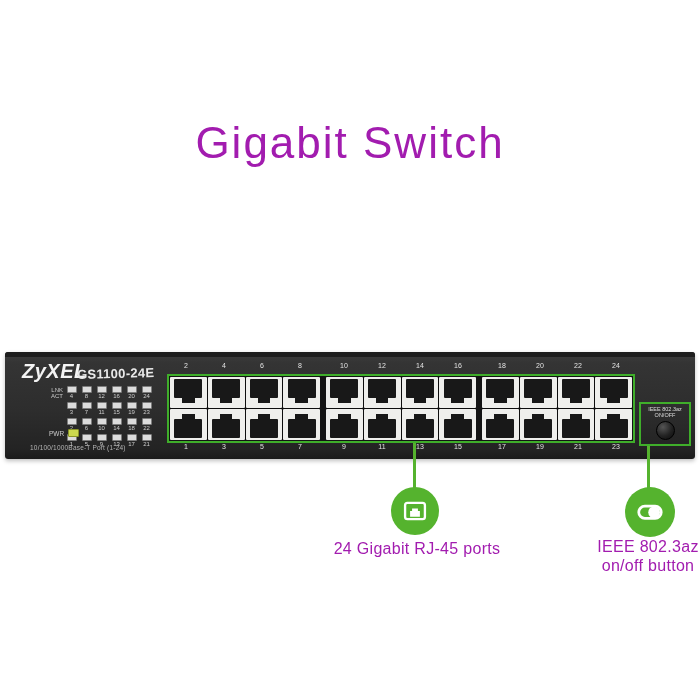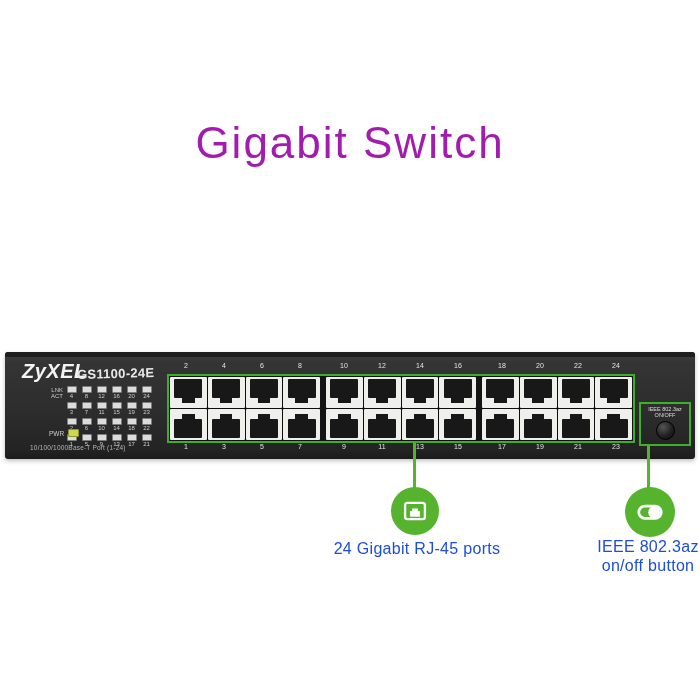--- a/index.html
+++ b/index.html
@@ -65,21 +65,21 @@
   
   .connector{position:absolute;width:3px;background:#55b32e;}
   .connector.left{left:413px;top:443px;height:46px;}
   .connector.right{left:647px;top:446px;height:43px;}
 
   .co-circle{position:absolute;border-radius:50%;background:#55b32e;
              display:flex;align-items:center;justify-content:center;}
   .co-circle.left{left:391px;top:487px;width:48px;height:48px;}
   .co-circle.right{left:625px;top:487px;width:50px;height:50px;}
 
-  .caption{position:absolute;text-align:center;font-size:16px;color:#1d4ed8;
+  .caption{position:absolute;text-align:center;font-size:16px;color:#a21caf;
            letter-spacing:.3px;line-height:19px;}
   .caption.left{left:317px;top:539px;width:200px;}
   .caption.right{left:573px;top:537px;width:150px;}
 </style>
 </head>
 <body>
 
 <div class="canvas">
 
   <div class="title">Gigabit Switch</div>

